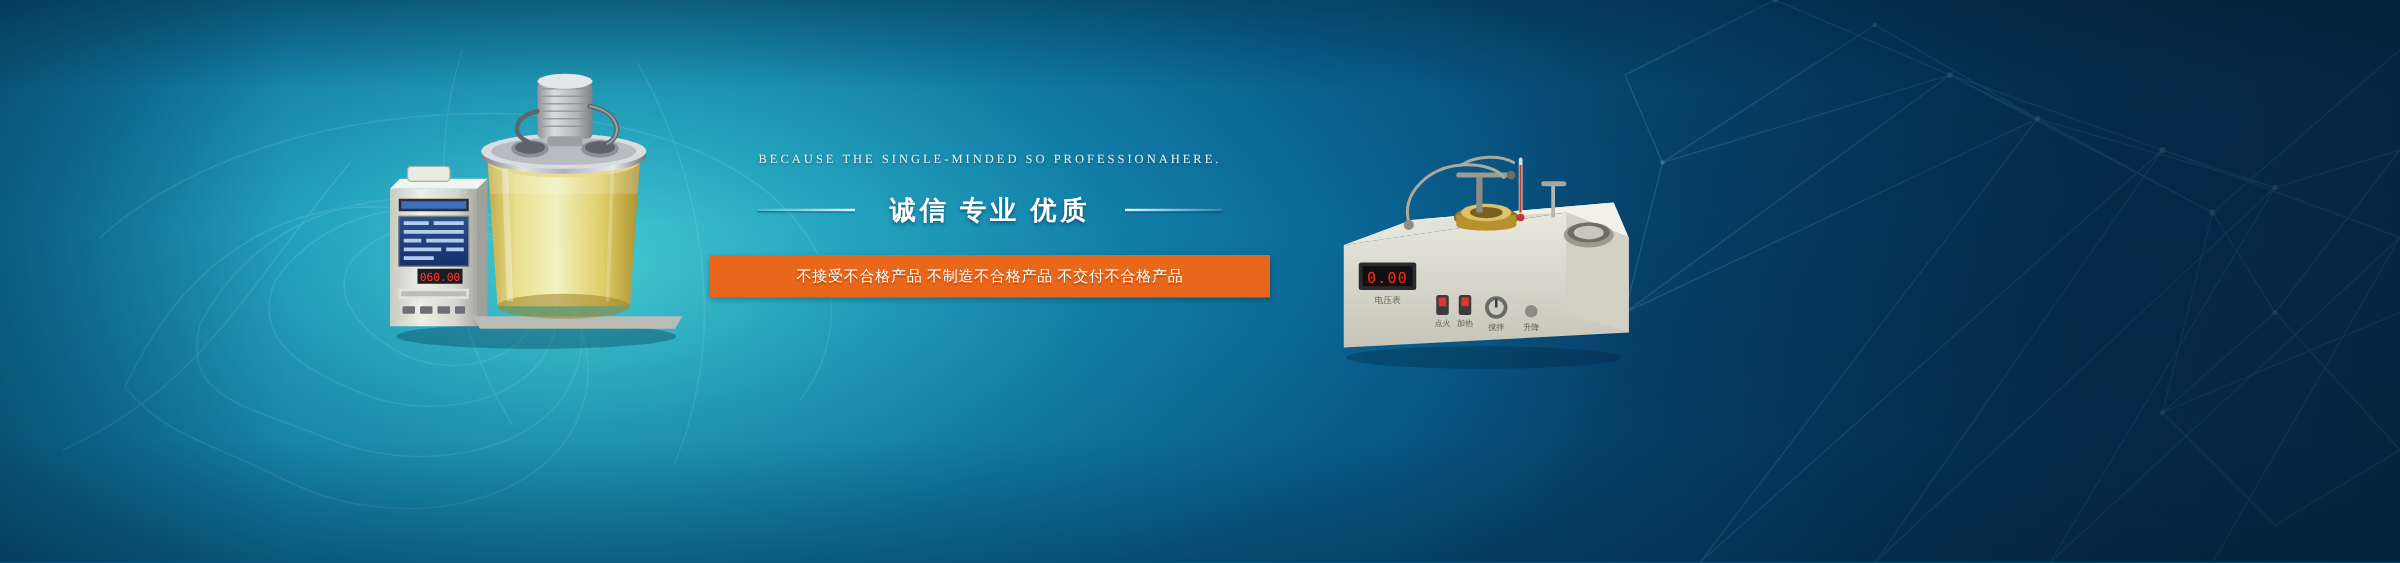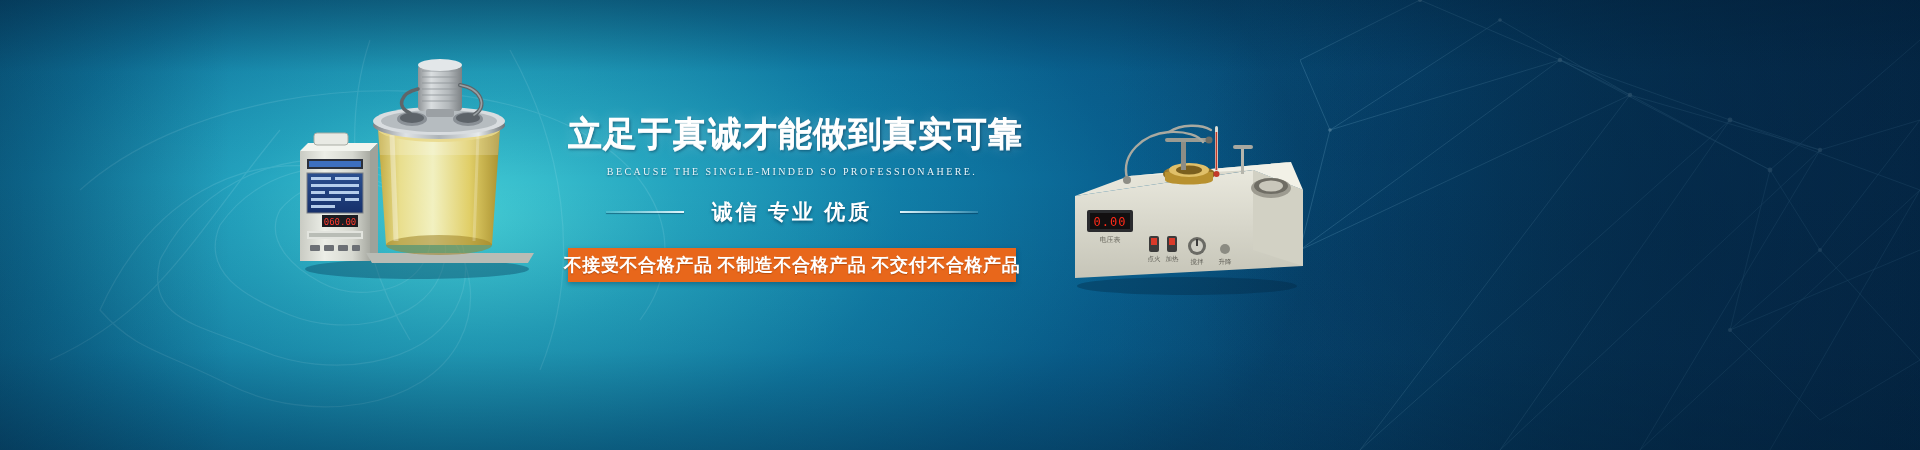--- a/index.html
+++ b/index.html
@@ -94,30 +94,30 @@
   }
   .slogan-bar{
     margin-top:22px;
     background:#e8671b;
     height:34px;
     display:flex; align-items:center; justify-content:center;
     box-shadow:0 2px 5px rgba(0,30,55,.35);
   }
   .slogan-bar span{
     font-family:"Liberation Serif", serif;
-    font-weight:700;
-    font-size:18px;
+    font-weight:400;
+    font-size:12px;
     letter-spacing:.6px;
     color:#ffffff;
     white-space:nowrap;
     text-shadow:0 1px 1px rgba(130,50,0,.5);
   }
 
   
-  .instr-left{ position:absolute; left:292px; top:55px; width:250px; height:230px; }
+  .instr-left{ position:absolute; left:304px; top:55px; width:250px; height:230px; }
   .instr-left svg{ width:100%; height:100%; }
 
   
   .instr-right{ position:absolute; left:1069px; top:118px; width:240px; height:180px; }
   .instr-right svg{ width:100%; height:100%; }
 </style>
 </head>
 <body>
 
 <div class="banner">
@@ -367,21 +367,20 @@
         <path d="M100,14 C112,6 132,6 142,12"></path>
       </g>
       <circle cx="58" cy="62" r="4" fill="#8d8d85"></circle>
 
       <rect x="172" y="30" width="3" height="26" fill="#b5b5ac"></rect>
       <rect x="164" y="27" width="20" height="4" rx="2" fill="#a8a8a0"></rect>
     </svg>
   </div>
 
   <div class="copy">
-    <div class="headline">立足于真诚才能做到真实可靠</div>
 
     <div class="sub-en">BECAUSE THE SINGLE-MINDED SO PROFESSIONAHERE.</div>
 
     <div class="kw-row">
       <span class="kw-rule"></span>
       <span class="kw-words">诚信  专业  优质</span>
       <span class="kw-rule right"></span>
     </div>
 
     <div class="slogan-bar">

